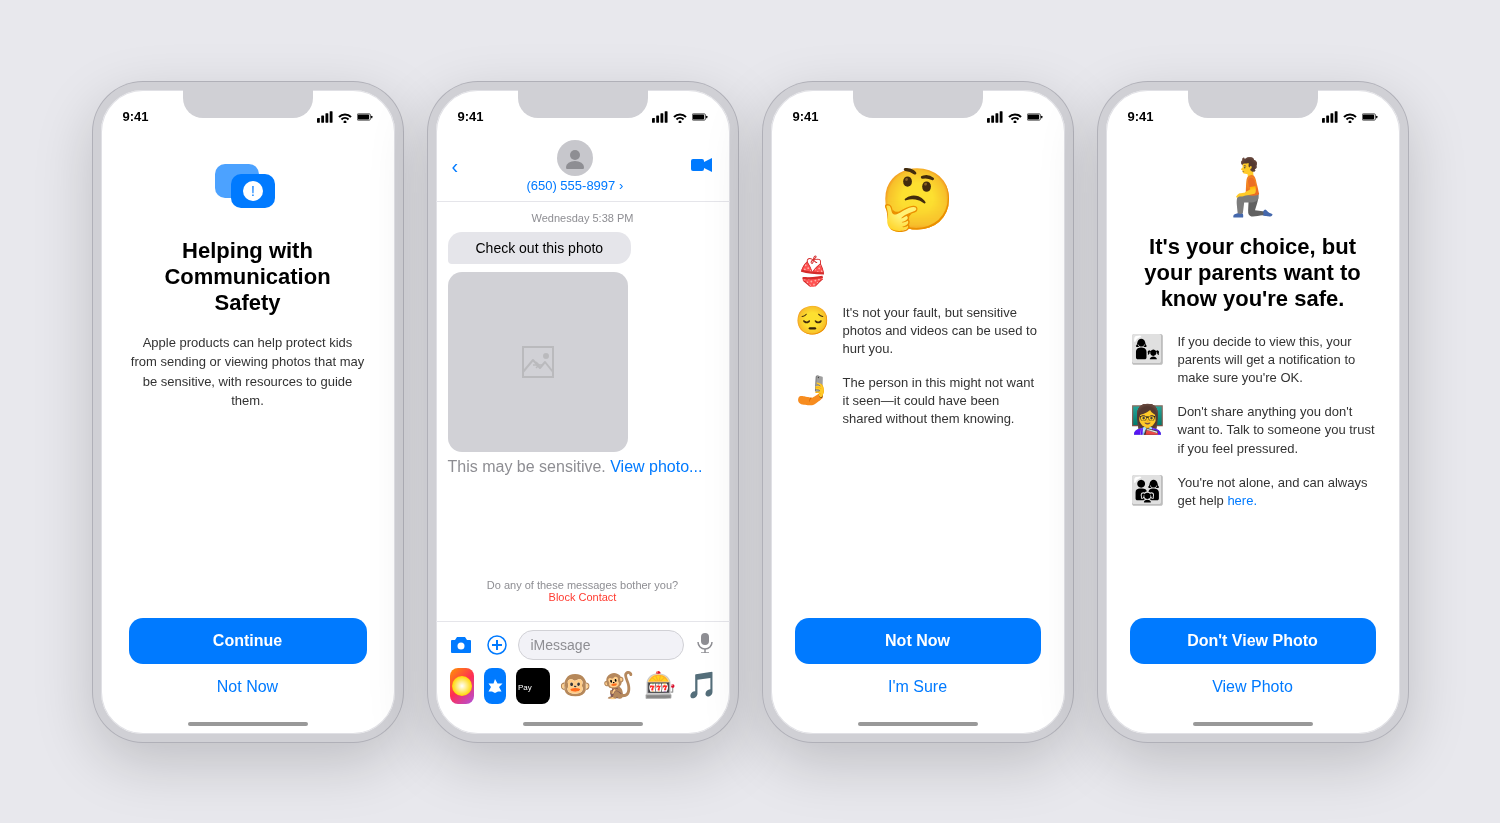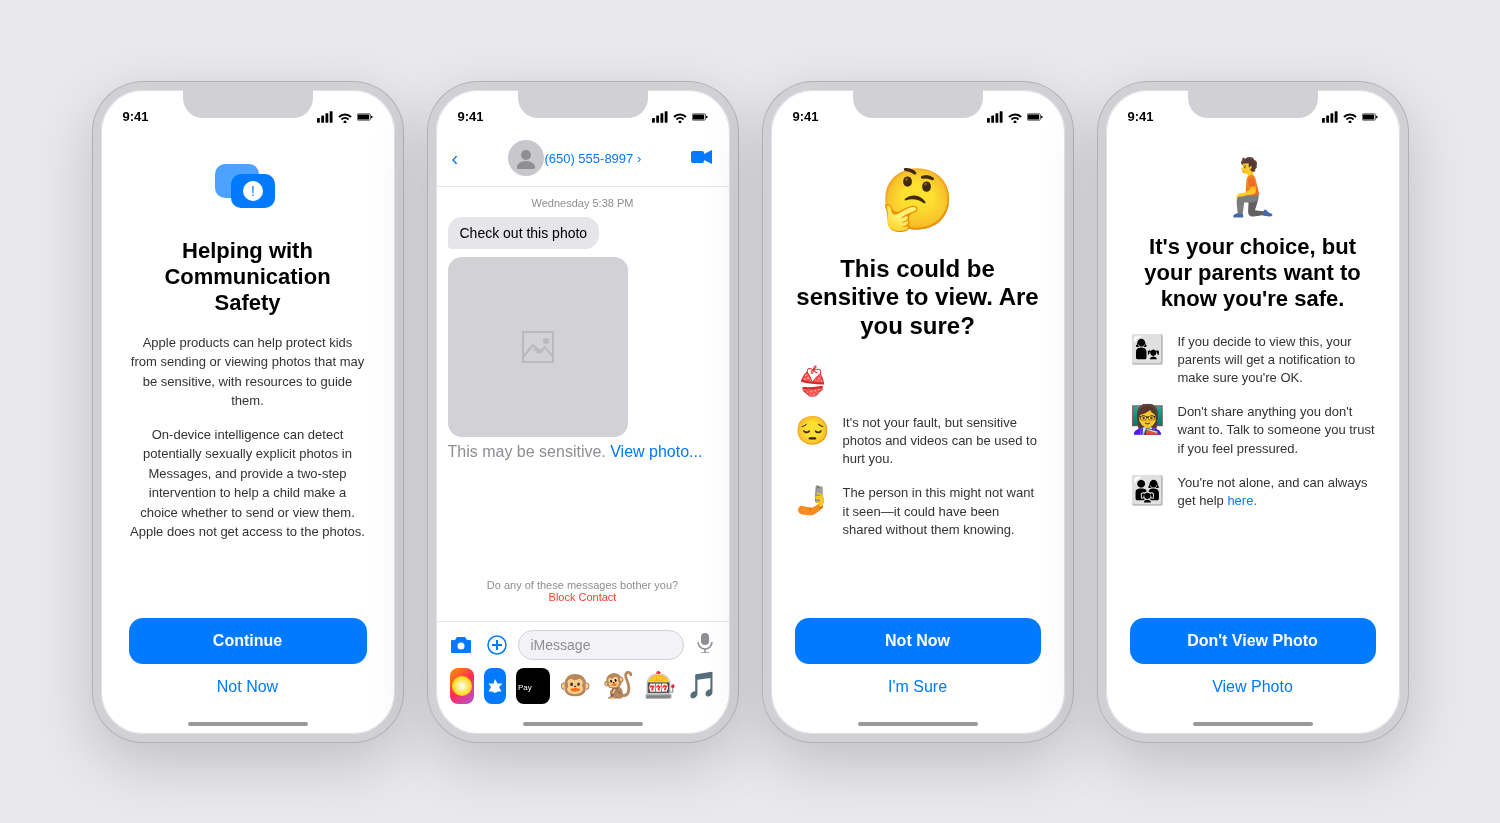--- a/index.html
+++ b/index.html
@@ -152,21 +152,21 @@
     .back-btn {
       color: #007AFF;
       font-size: 20px;
       font-weight: 300;
       cursor: pointer;
       background: none;
       border: none;
     }
     .contact-info {
       display: flex;
-      flex-direction: row;
+      flex-direction: column;
       align-items: center;
     }
     .contact-avatar {
       width: 36px;
       height: 36px;
       background: #c7c7cc;
       border-radius: 50%;
       display: flex;
       align-items: center;
       justify-content: center;
@@ -194,21 +194,21 @@
     }
     .msg-date {
       text-align: center;
       font-size: 11px;
       color: #8e8e93;
       margin-bottom: 8px;
     }
     .msg-bubble {
       background: #e5e5ea;
       border-radius: 14px 14px 14px 4px;
-      padding: 8px 12px;
+      padding: 8px 28px;
       font-size: 14px;
       color: #000;
       max-width: 70%;
       margin-bottom: 8px;
       align-self: flex-start;
     }
     .msg-image-placeholder {
       width: 180px;
       height: 180px;
       background: #d1d1d6;
@@ -391,21 +391,20 @@
         <div class="comm-safety-icon">
           <svg width="70" height="60" viewBox="0 0 70 60" fill="none">
             <rect x="2" y="10" width="44" height="34" rx="10" fill="#007AFF" opacity="0.7"></rect>
             <rect x="18" y="20" width="44" height="34" rx="10" fill="#007AFF"></rect>
             <circle cx="40" cy="37" r="10" fill="#fff"></circle>
             <text x="40" y="42" text-anchor="middle" font-size="14" fill="#007AFF">!</text>
           </svg>
         </div>
         <div class="phone1-title">Helping with Communication Safety</div>
         <div class="phone1-desc">Apple products can help protect kids from sending or viewing photos that may be sensitive, with resources to guide them.</div>
-        <div class="phone1-desc2">On-device intelligence can detect potentially sexually explicit photos in Messages, and provide a two-step intervention to help a child make a choice whether to send or view them. Apple does not get access to the photos.</div>
         <div class="spacer"></div>
         <button class="btn-blue">Continue</button>
         <button class="btn-link">Not Now</button>
       </div>
       <div class="home-indicator"></div>
     </div>
   </div>
 
   <div class="phone">
     <div class="phone-notch"></div>
@@ -545,21 +544,20 @@
         <svg viewBox="0 0 25 12" fill="none">
             <rect x="0" y="1" width="21" height="10" rx="2" stroke="#000" stroke-width="1"></rect>
             <rect x="1" y="2" width="18" height="8" rx="1.5" fill="#000"></rect>
             <rect x="22" y="4" width="2" height="4" rx="1" fill="#000"></rect>
           </svg>
       </div>
     </div>
     <div class="phone-content">
       <div class="phone3-content">
         <div class="thinking-emoji">🤔</div>
-        <div class="phone3-title">This could be sensitive to view. Are you sure?</div>
         <div class="info-item">
           <span class="info-emoji">👙</span>
         </div>
         <div class="info-item">
           <span class="info-emoji">😔</span>
           <span class="info-text">It's not your fault, but sensitive photos and videos can be used to hurt you.</span>
         </div>
         <div class="info-item">
           <span class="info-emoji">🤳</span>
           <span class="info-text">The person in this might not want it seen—it could have been shared without them knowing.</span>

